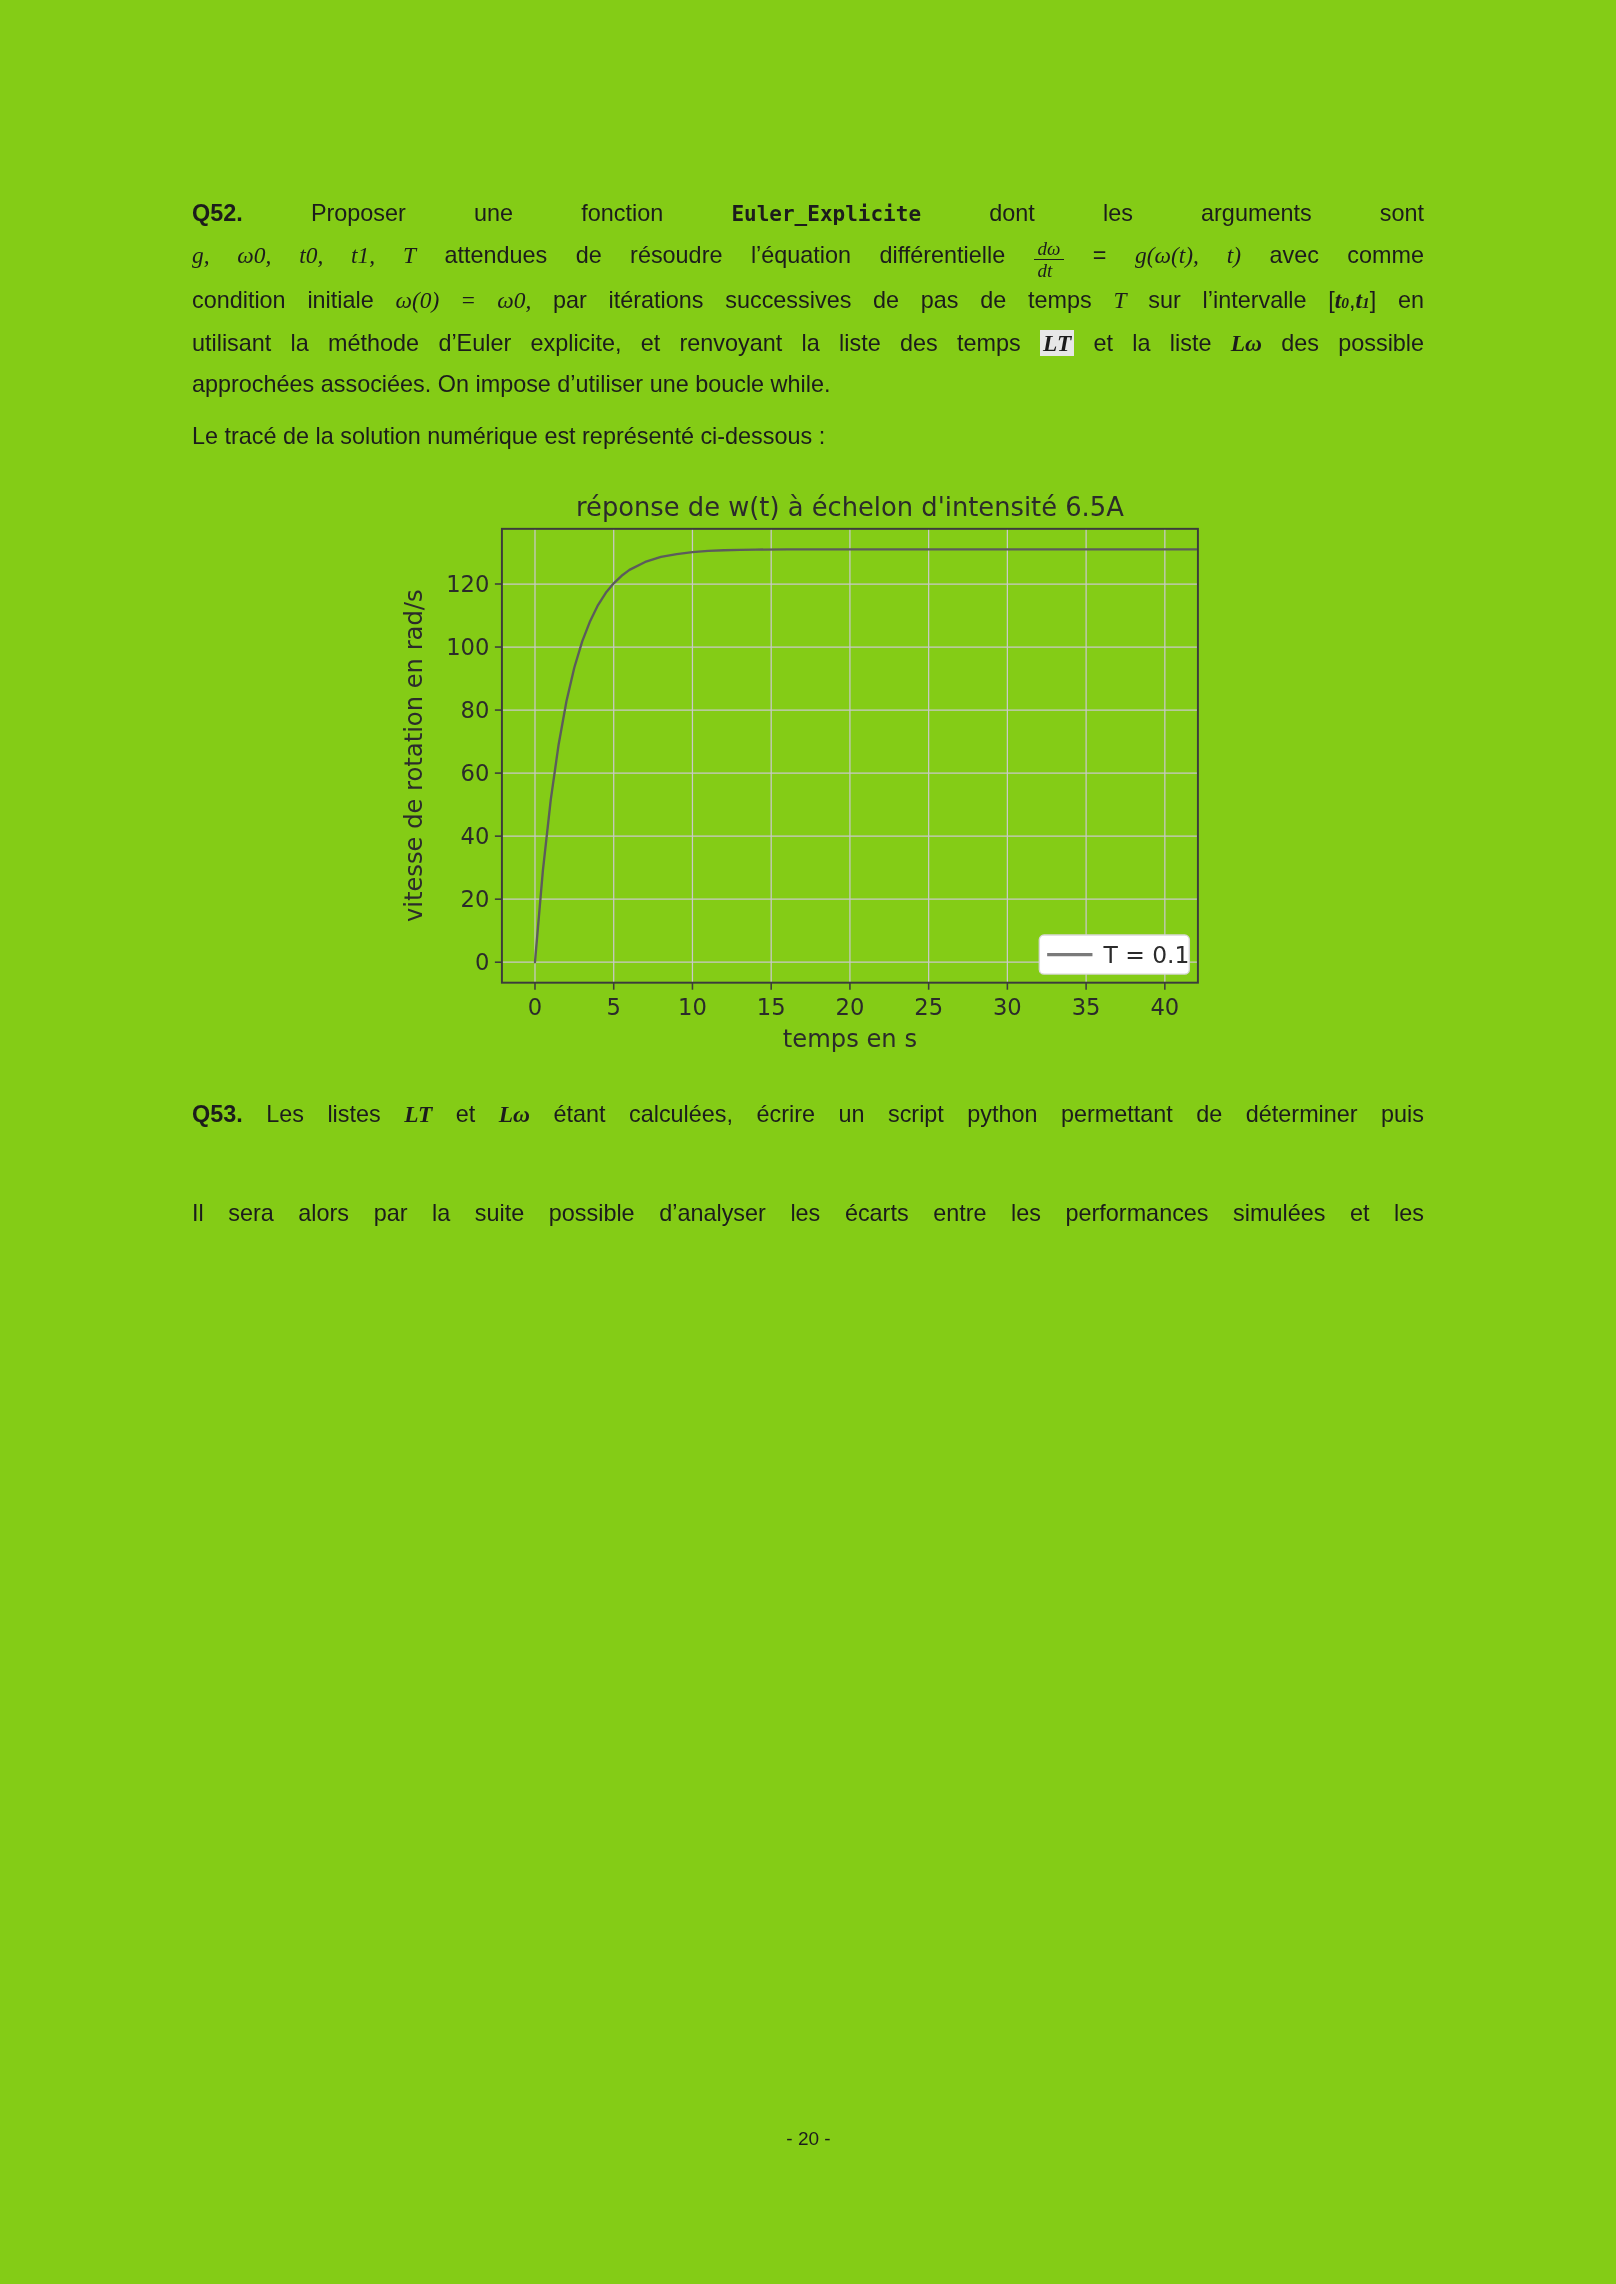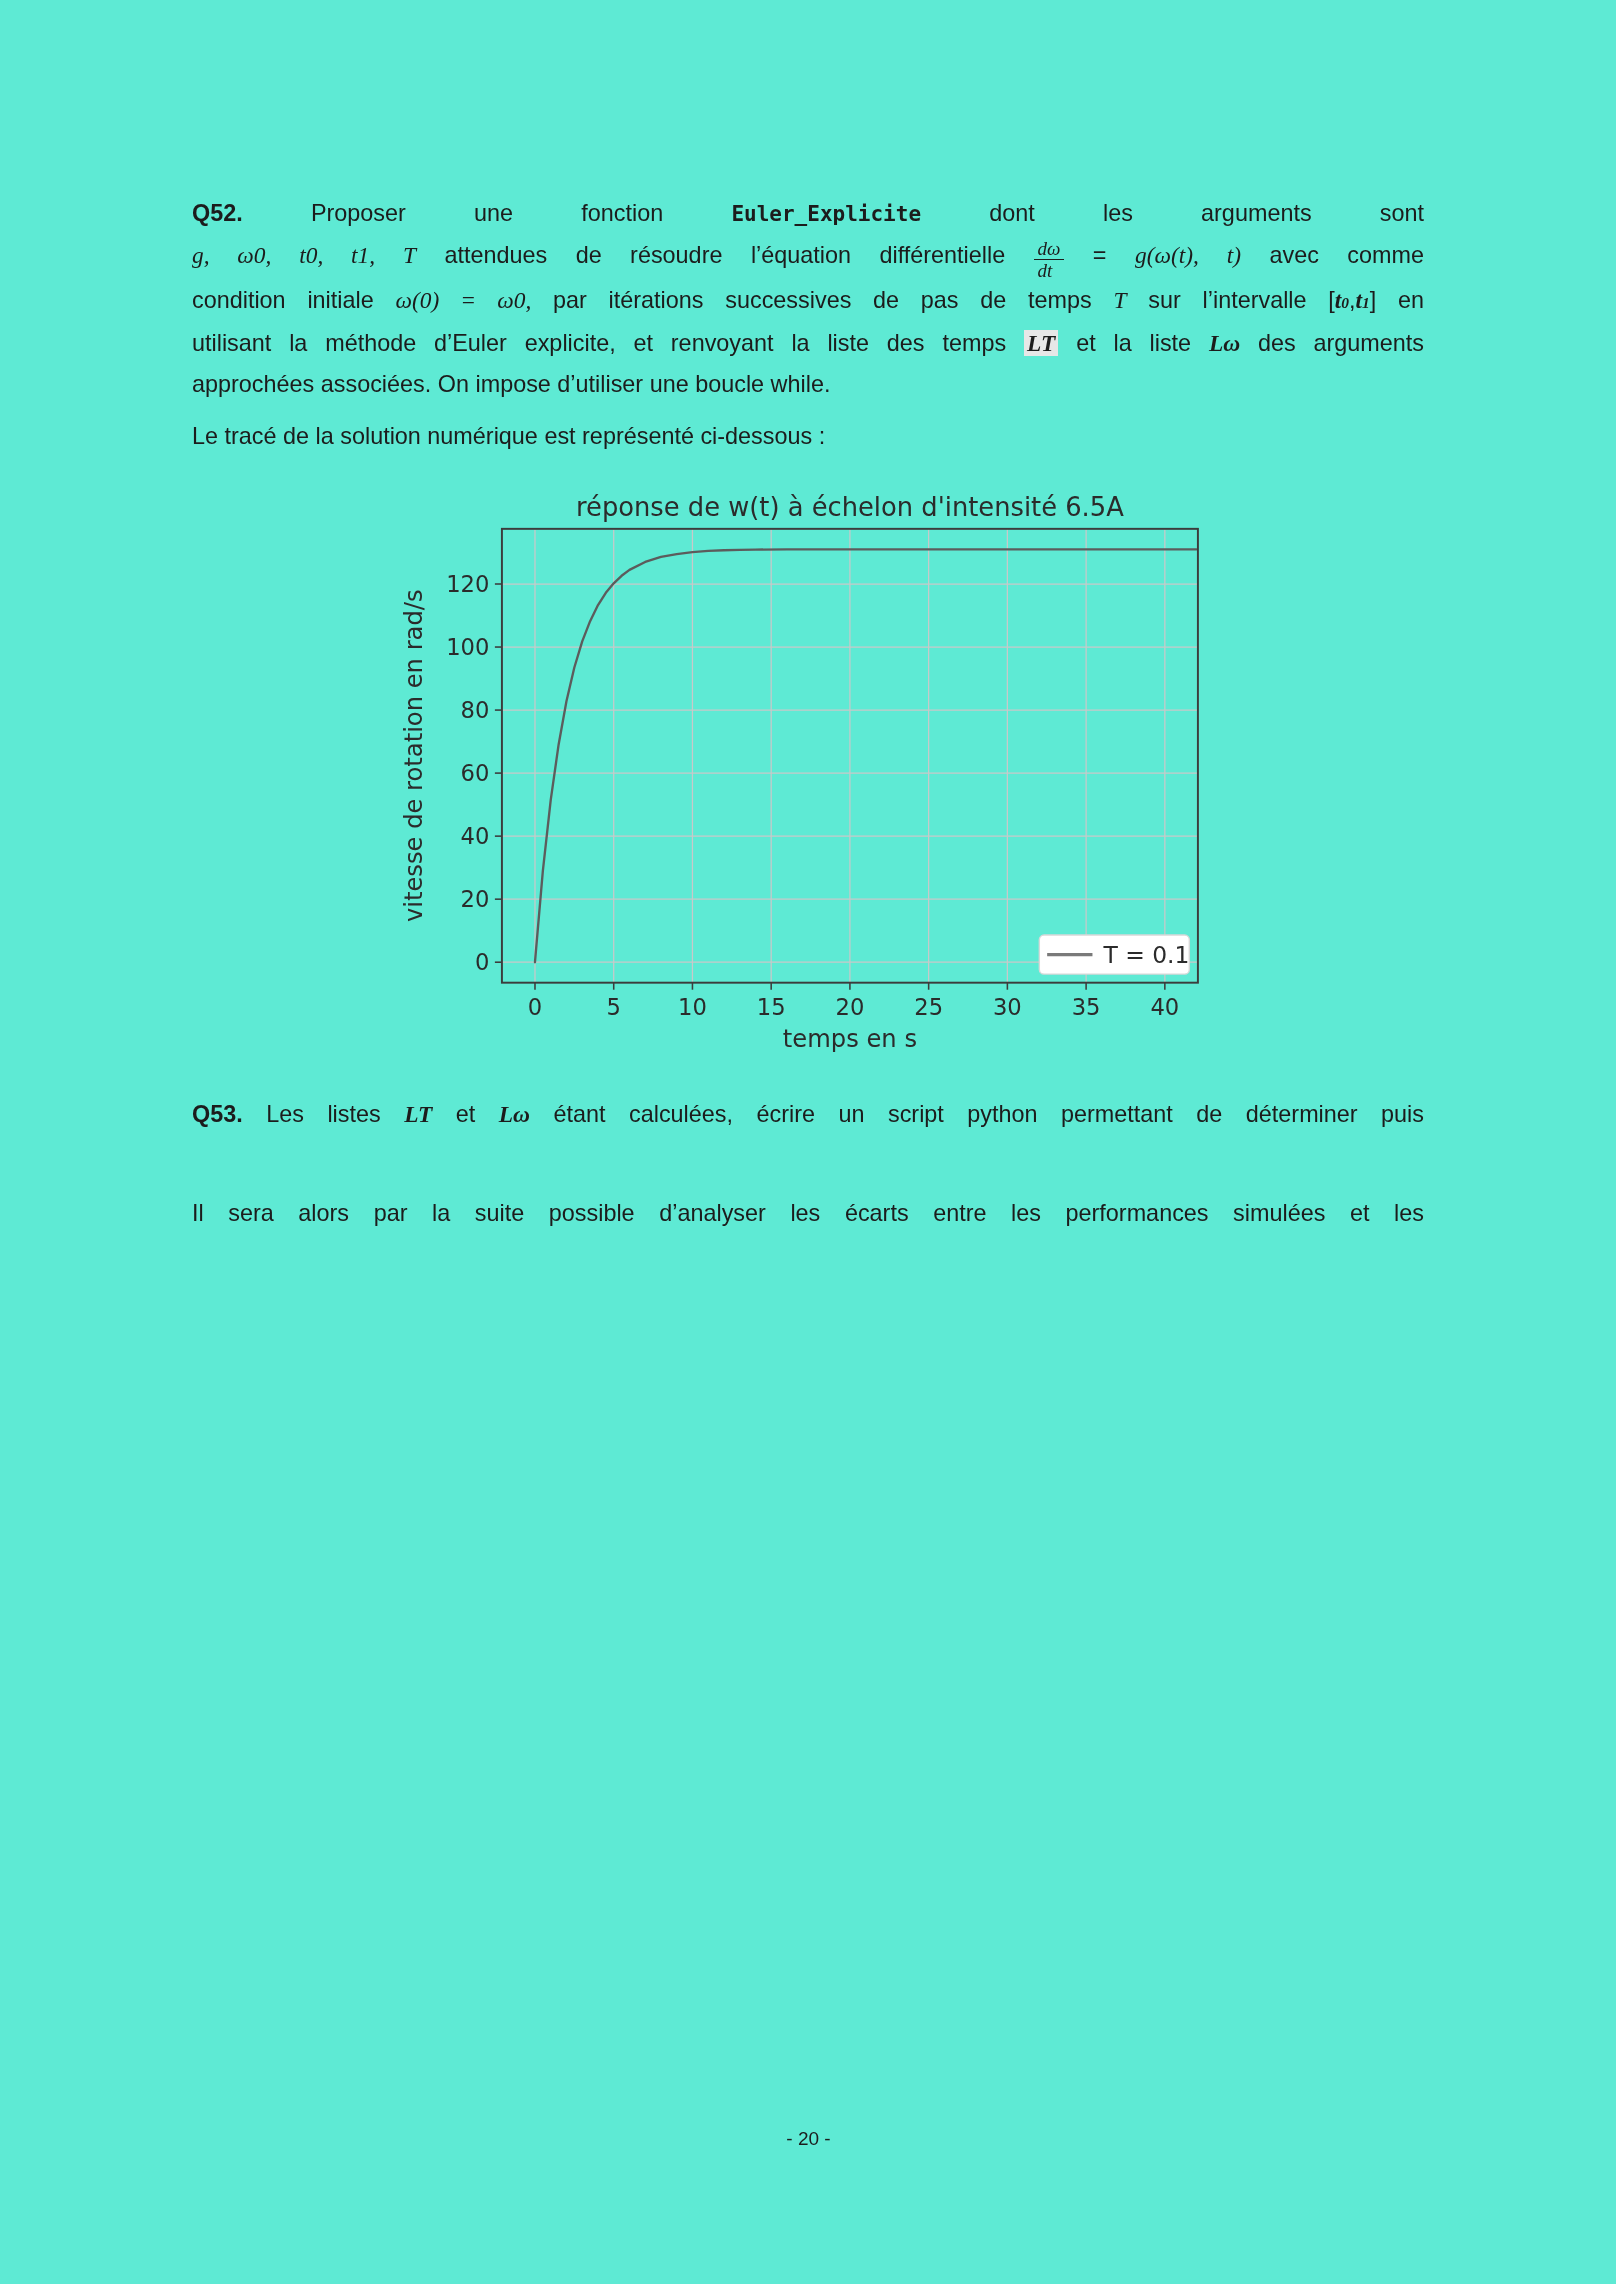--- a/index.html
+++ b/index.html
@@ -1,16 +1,16 @@
 <!DOCTYPE html>
 <html style="font-size:12.5px"><head>
 <meta charset="utf-8">
 <style>
   html,body{margin:0;padding:0;background:#ffffff;}
-  .page{position:relative;width:1617px;height:2284px;background:#5eead4;overflow:hidden;
+  .page{position:relative;width:1617px;height:2284px;background:#84cc16;overflow:hidden;
         color:#1c1c1c;font-family:"Liberation Sans",sans-serif;}
   .para{position:absolute;left:192px;width:1232px;font-size:23.4px;line-height:41px;color:#1c1c1c;}
   .ln{display:block;white-space:normal;}
   .just{text-align:justify;text-align-last:justify;}
   .ql{font-weight:bold;}
   .code{font-family:"DejaVu Sans Mono","Liberation Mono",monospace;font-weight:bold;font-size:21px;}
   .mi{font-family:Liberation Serif, serif;font-style:italic;}
   .mbi{font-family:"Liberation Serif",serif;font-style:italic;font-weight:bold;}
   .mbs{font-family:"Liberation Serif",serif;font-style:italic;font-weight:bold;font-size:0.66em;}
   .hl{background:#e7e7e7;padding:0 3.1px;}
@@ -24,21 +24,21 @@
 </style>
 </head>
 <body>
 
 <div class="page">
 
   <div class="para" style="top:193px;">
     <span class="ln just"><span class="ql">Q52.</span> <span>Proposer une fonction</span> <span class="code">Euler_Explicite</span> <span>dont les arguments sont</span></span>
     <span class="ln just"><span class="mi">g, ω0, t0, t1, T</span> <span>attendues de résoudre l’équation différentielle</span> <span class="frac"><span class="fnum">dω</span><span class="fden">dt</span></span> <span>=</span> <span class="mi">g(ω(t), t)</span> <span>avec comme</span></span>
     <span class="ln just"><span>condition initiale</span> <span class="mi">ω(0) = ω0,</span> <span>par itérations successives de pas de temps</span> <span class="mi">T</span> <span>sur l’intervalle</span> <span><span>[</span><span class="mbi">t</span><span class="mbs">0</span><span>,</span><span class="mbi">t</span><span class="mbs">1</span><span>]</span></span> <span>en</span></span>
-    <span class="ln just"><span>utilisant la méthode d’Euler explicite, et renvoyant la liste des temps</span> <span class="mbi hl">LT</span> <span>et la liste</span> <span class="mbi">Lω</span> <span>des arguments</span></span>
+    <span class="ln just"><span>utilisant la méthode d’Euler explicite, et renvoyant la liste des temps</span> <span class="mbi hl">LT</span> <span>et la liste</span> <span class="mbi">Lω</span> <span>des possible</span></span>
     <span class="ln">approchées associées. On impose d’utiliser une boucle while.</span>
   </div>
 
   <div class="para" style="top:416px;">
     <span class="ln">Le tracé de la solution numérique est représenté ci-dessous :</span>
   </div>
 
   <div class="figure">
     <svg id="chart-svg" width="828" height="586" viewBox="0 0 1060 750">
         <line x1="184.33257918552036" y1="65" x2="184.33257918552036" y2="646" stroke="#c9c9c9" stroke-width="1.6"></line>

